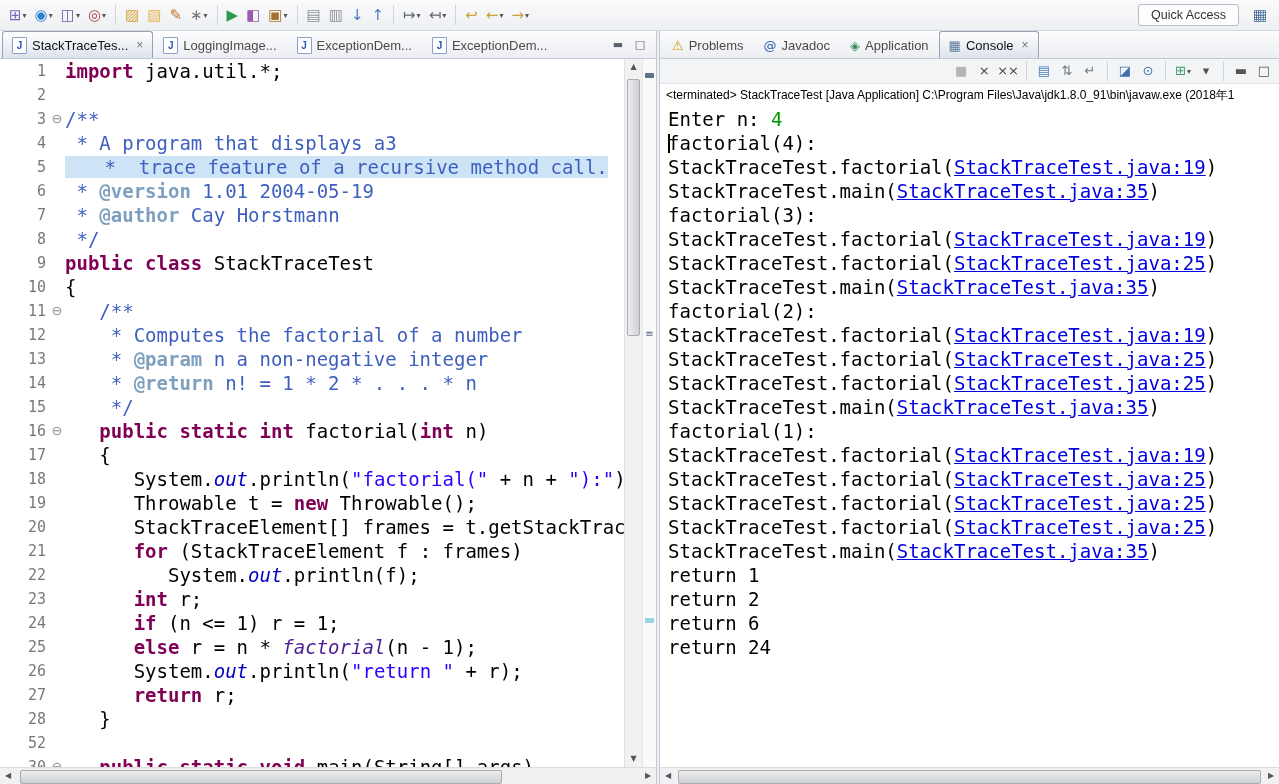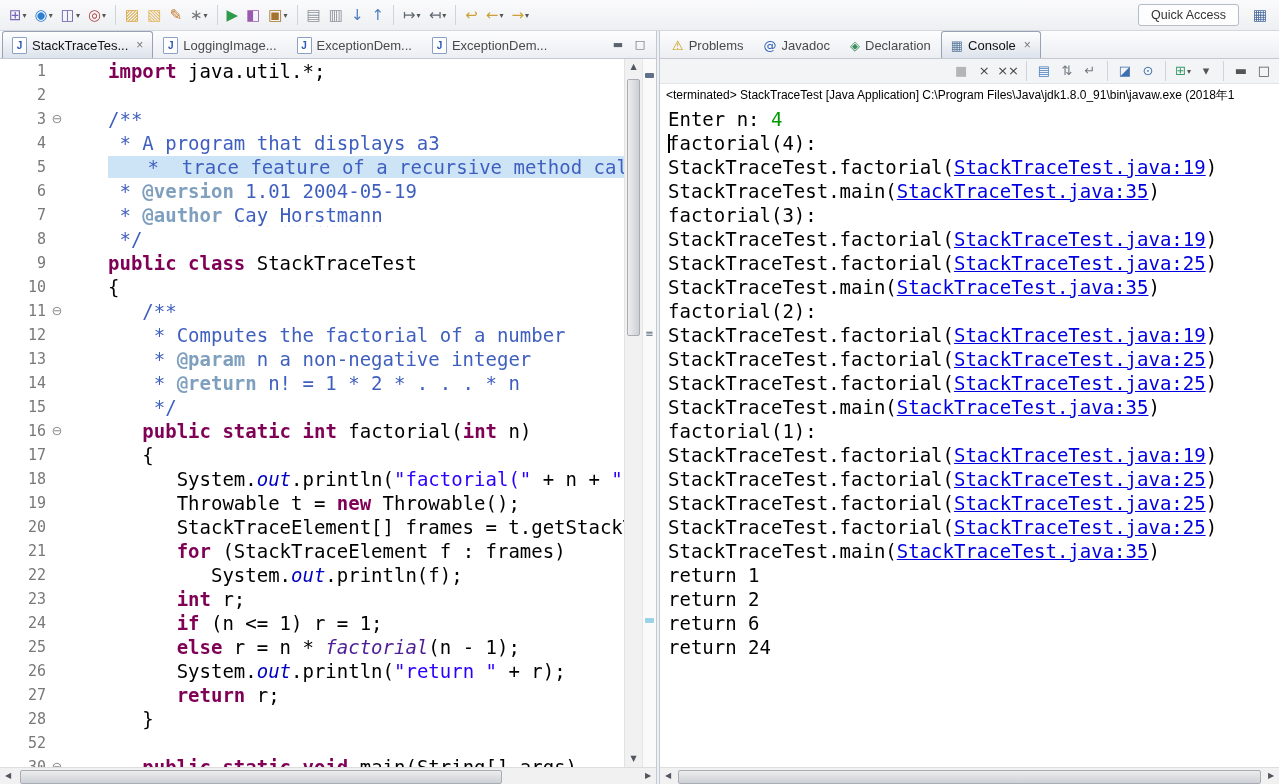--- a/index.html
+++ b/index.html
@@ -53,21 +53,21 @@
   .tab-close{font-size:12px;color:#777;margin-left:3px;}
   .winbtns{margin-left:auto;align-self:center;display:flex;gap:6px;padding:0 8px;}
   .winbtn{font-size:11px;color:#5a6270;width:16px;height:16px;display:flex;align-items:center;justify-content:center;font-family:"DejaVu Sans",sans-serif;}
   
   .editor-body{flex:1;display:flex;overflow:hidden;background:#fff;}
   .ed-lines{flex:1;overflow:hidden;min-width:0;}
   .ed-row{display:flex;height:24px;line-height:24px;white-space:pre;
     font-family:"DejaVu Sans Mono","Liberation Mono",monospace;font-size:19px;}
   .ln{width:46px;flex:none;text-align:right;color:#787878;font-size:15px;padding-right:3px;}
   .fold{width:16px;flex:none;text-align:center;color:#8a8a8a;font-size:13px;font-family:"DejaVu Sans",sans-serif;}
-  .src{flex:1;overflow:hidden;min-width:0;margin-left:43px;}
+  .src{flex:1;overflow:hidden;min-width:0;}
   .srcwrap{display:inline;}
   .srcwrap.hl{background:#cde4f7;padding-left:28px;}
   .seg.kw{color:#7f0055;font-weight:bold;}
   .seg.pl{color:#000;}
   .seg.jd{color:#3f5fbf;}
   .seg.jdt{color:#7f9fbf;font-weight:bold;}
   .seg.str{color:#2a00ff;}
   .seg.sf{color:#0000c0;font-style:italic;}
   .seg.sm{color:#4c1d95;font-style:italic;}
   .seg.err{text-decoration:underline wavy #e03030;text-decoration-thickness:1px;text-underline-offset:4px;text-align:center;}
@@ -279,21 +279,21 @@
           <span class="tab">
             <span class="vtab-icon" style="color: rgb(201, 151, 0);">⚠</span>
             <span class="tab-label">Problems</span>
           </span>
           <span class="tab">
             <span class="vtab-icon" style="color: rgb(42, 93, 176);">@</span>
             <span class="tab-label">Javadoc</span>
           </span>
           <span class="tab">
             <span class="vtab-icon" style="color: rgb(58, 141, 90);">◈</span>
-            <span class="tab-label">Declaration</span>
+            <span class="tab-label">Application</span>
           </span>
           <span class="tab active">
             <span class="vtab-icon" style="color: rgb(90, 122, 154);">▦</span>
             <span class="tab-label">Console</span>
             <span class="tab-close">×</span>
           </span>
         </span>
     </div>
     <div class="con-toolbar">
         <span class="ct-btn disabled">

